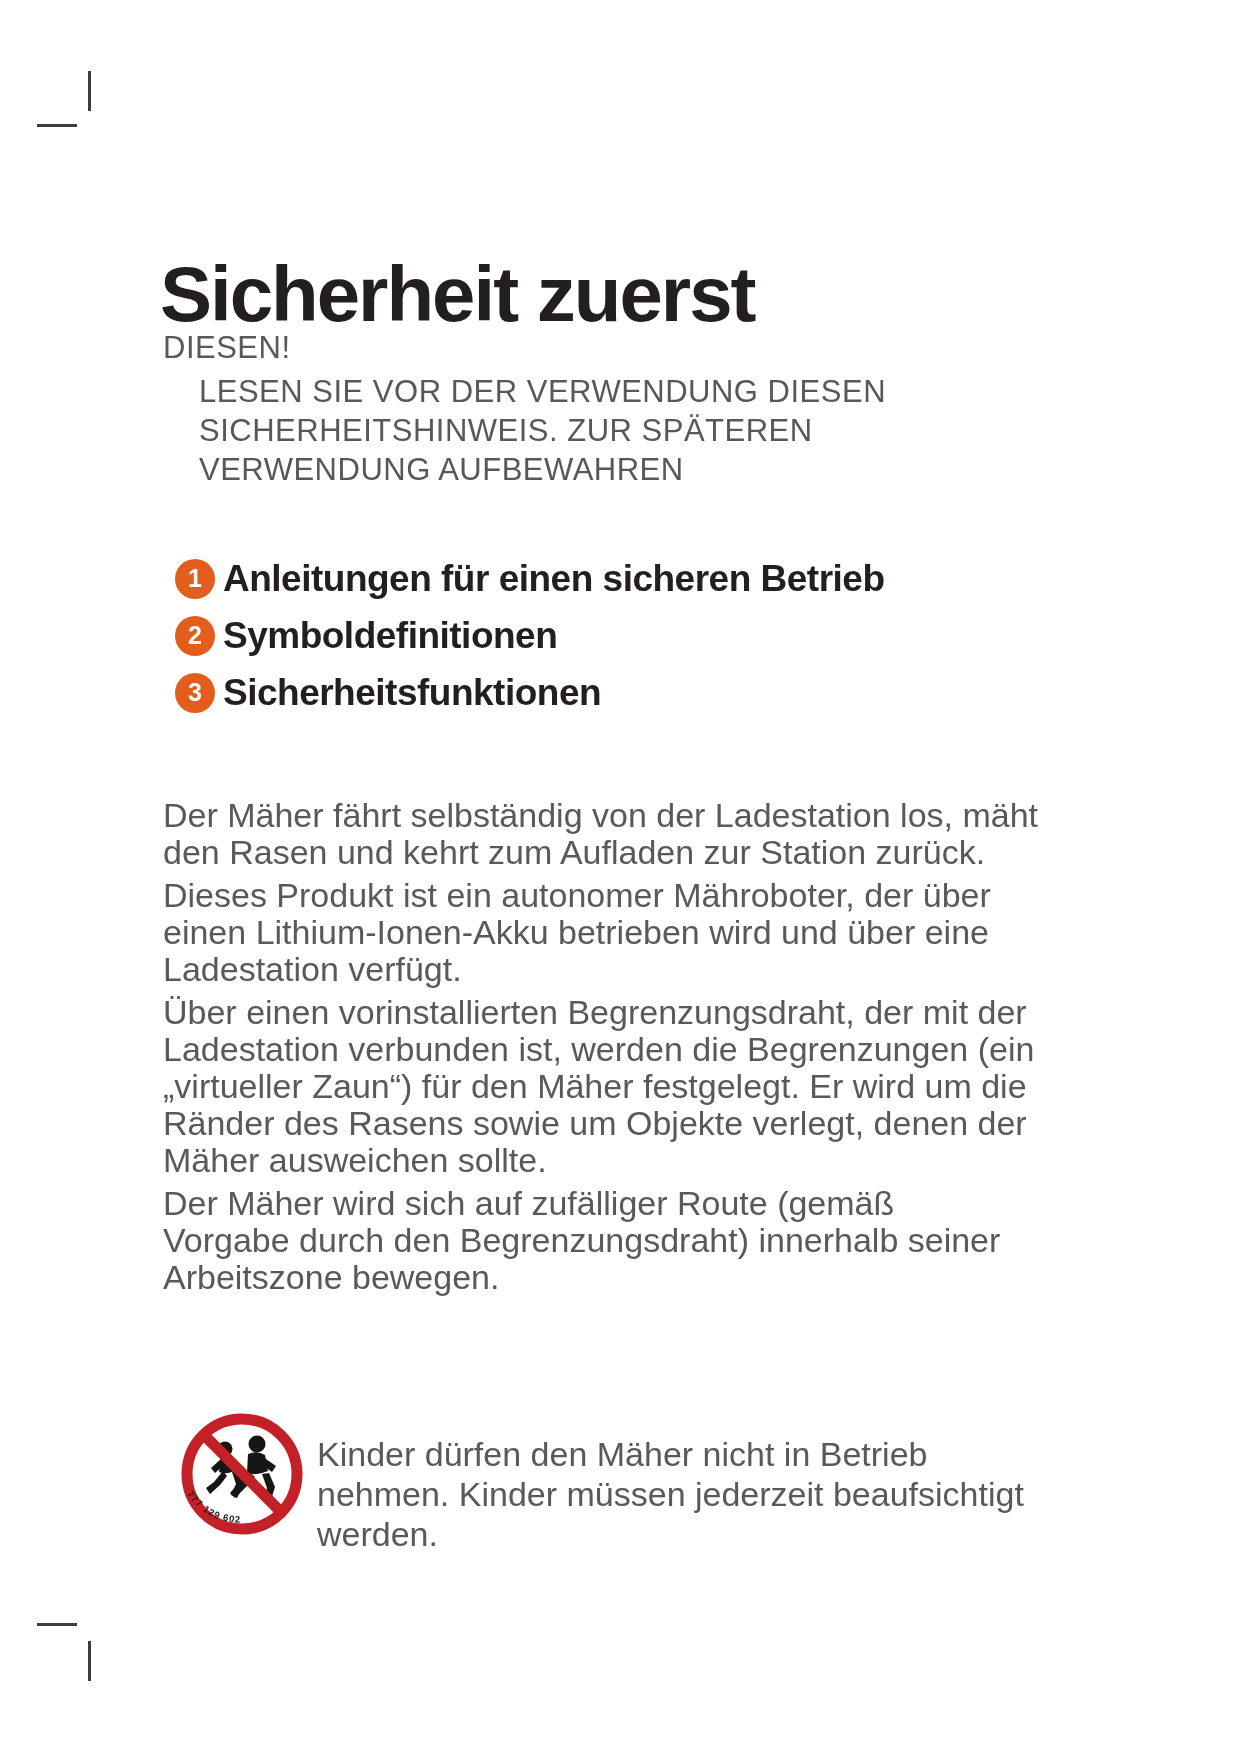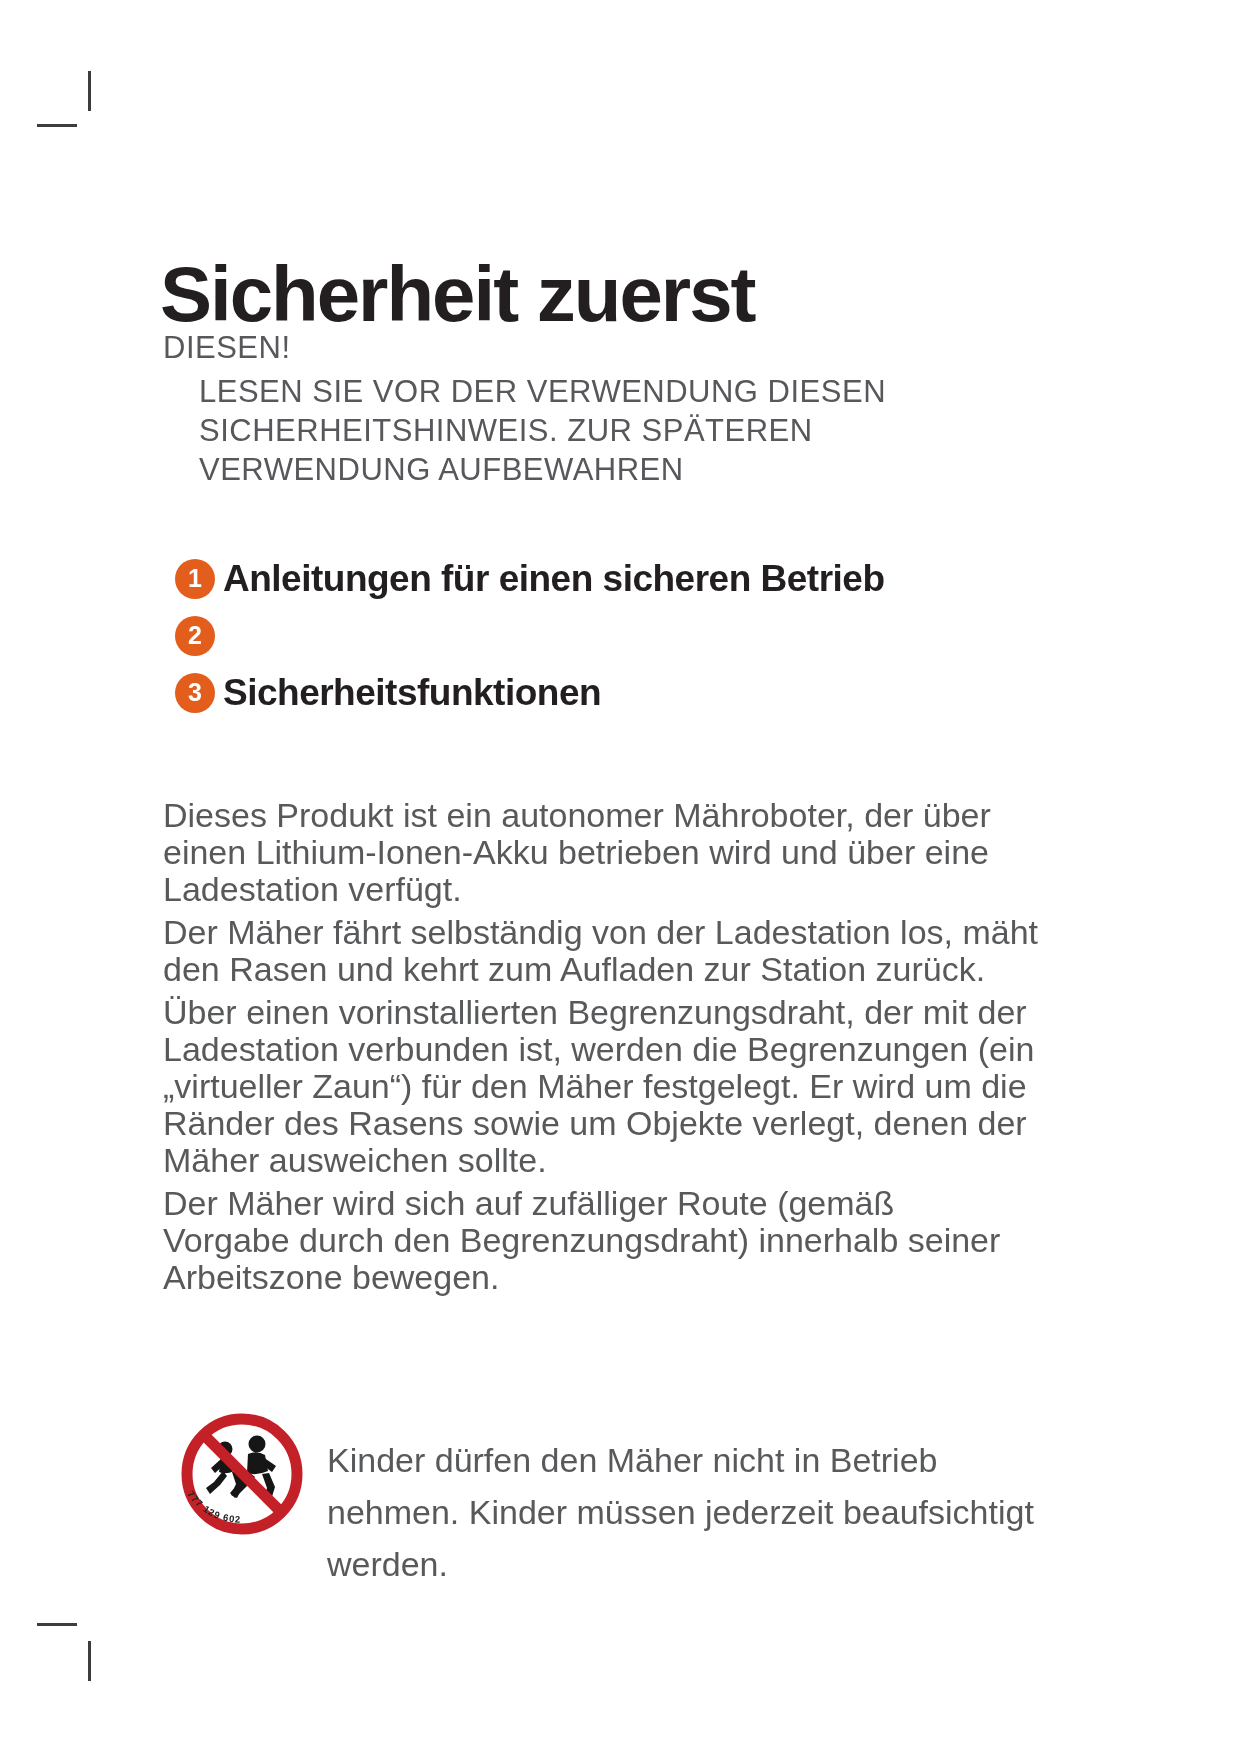--- a/index.html
+++ b/index.html
@@ -54,22 +54,22 @@
   .paras{
     position:absolute;left:163px;top:797px;width:1000px;
     font-size:34px;line-height:37px;color:#58595B;
   }
   .paras p{margin:0 0 6px 0;white-space:pre-line;}
 
   
   .note{position:absolute;left:163px;top:1400px;display:flex;align-items:flex-start;}
   .note svg{margin-left:14px;margin-top:12px;flex:0 0 auto;}
   .note-text{
-    margin-left:20px;margin-top:34px;
-    font-size:34px;line-height:52px;color:#58595B;white-space:pre-line;
+    margin-left:10px;margin-top:34px;
+    font-size:34px;line-height:40px;color:#58595B;white-space:pre-line;
   }
 </style>
 </head>
 <body>
 
 <div class="page">
 
   <div class="crop v tl-v"></div>
   <div class="crop h tl-h"></div>
   <div class="crop v tr-v"></div>
@@ -85,33 +85,34 @@
 SICHERHEITSHINWEIS. ZUR SPÄTEREN
 VERWENDUNG AUFBEWAHREN</div>
 
   <div class="toc">
     <div class="toc-row">
       <span class="badge">1</span>
       <span class="toc-label">Anleitungen für einen sicheren Betrieb</span>
     </div>
     <div class="toc-row">
       <span class="badge">2</span>
+      <span class="toc-label">Symboldefinitionen</span>
     </div>
     <div class="toc-row">
       <span class="badge">3</span>
       <span class="toc-label">Sicherheitsfunktionen</span>
     </div>
   </div>
 
   <div class="paras">
+    <p>Der Mäher fährt selbständig von der Ladestation los, mäht
+den Rasen und kehrt zum Aufladen zur Station zurück.</p>
     <p>Dieses Produkt ist ein autonomer Mähroboter, der über
 einen Lithium-Ionen-Akku betrieben wird und über eine
 Ladestation verfügt.</p>
-    <p>Der Mäher fährt selbständig von der Ladestation los, mäht
-den Rasen und kehrt zum Aufladen zur Station zurück.</p>
     <p>Über einen vorinstallierten Begrenzungsdraht, der mit der
 Ladestation verbunden ist, werden die Begrenzungen (ein
 „virtueller Zaun“) für den Mäher festgelegt. Er wird um die
 Ränder des Rasens sowie um Objekte verlegt, denen der
 Mäher ausweichen sollte.</p>
     <p>Der Mäher wird sich auf zufälliger Route (gemäß
 Vorgabe durch den Begrenzungsdraht) innerhalb seiner
 Arbeitszone bewegen.</p>
   </div>
 

